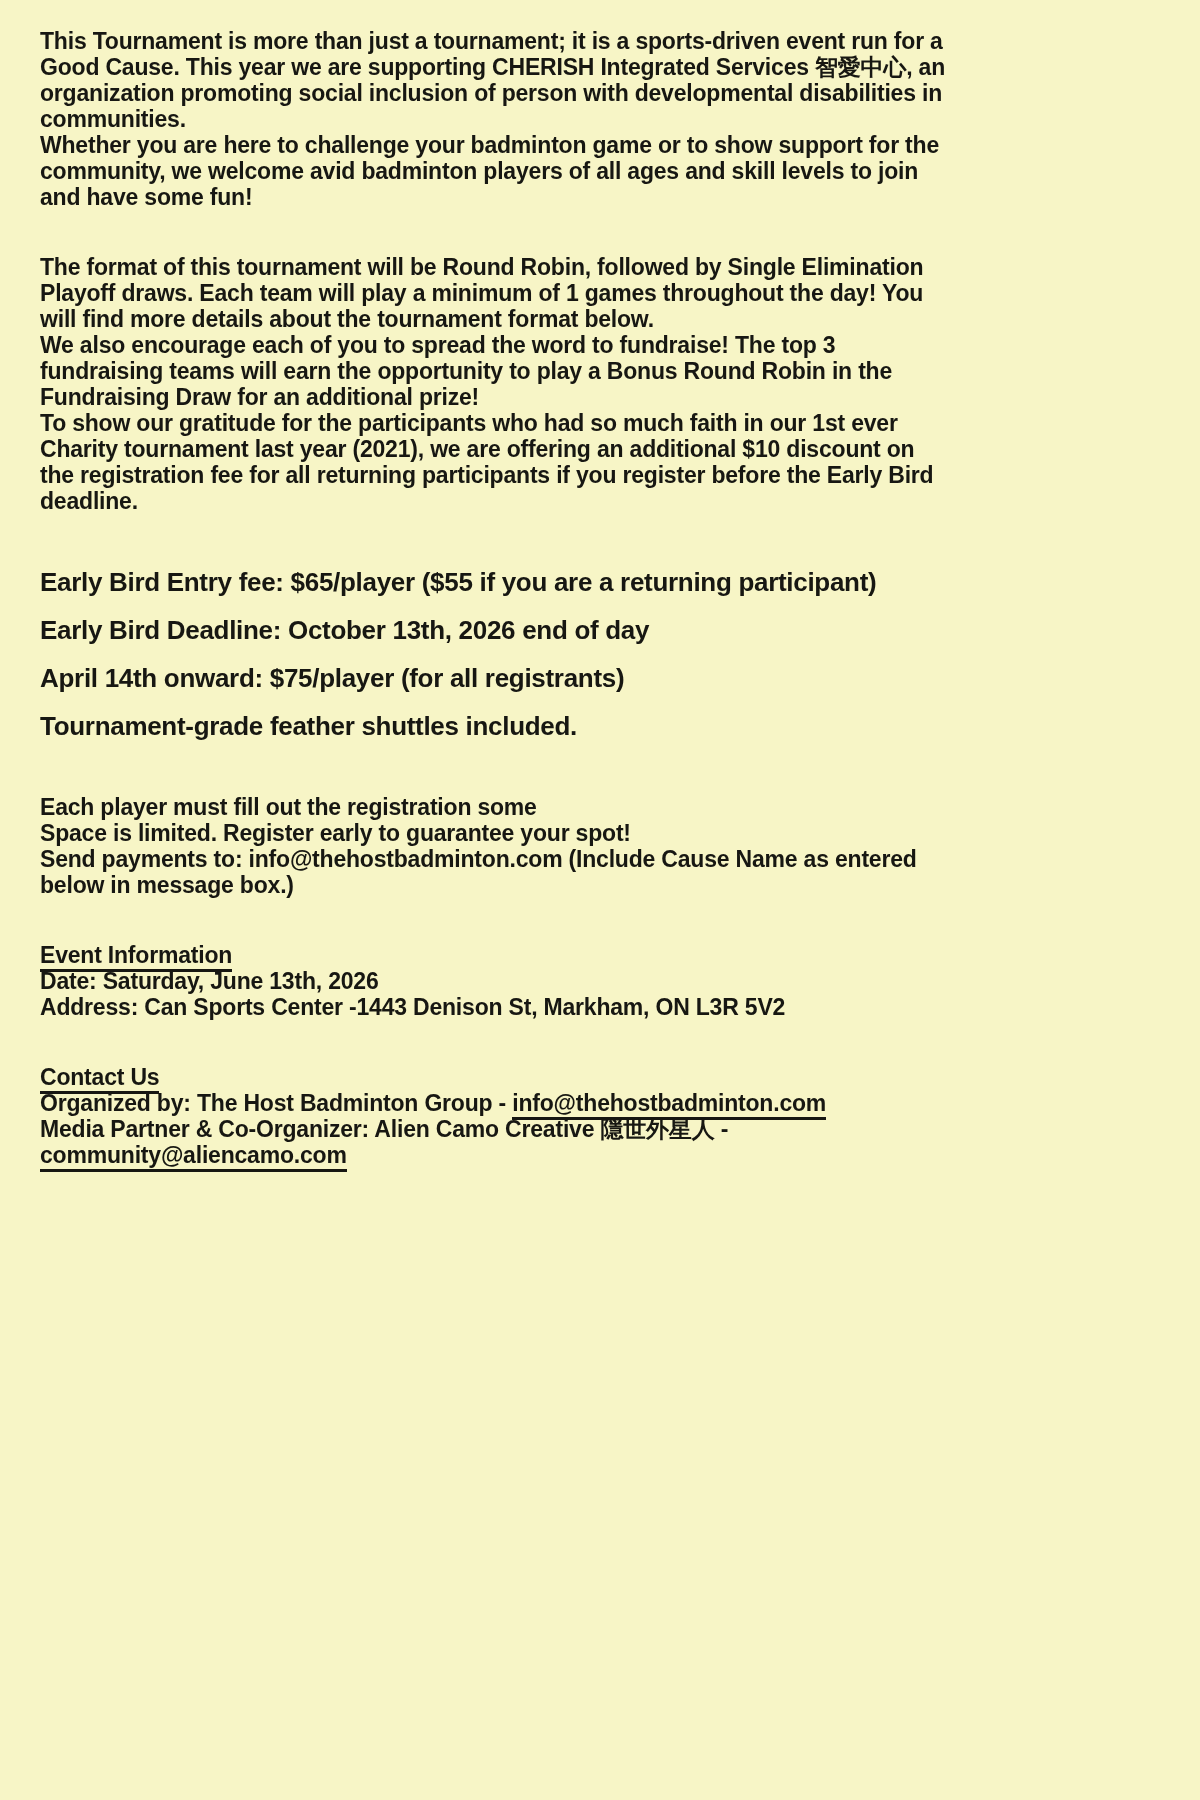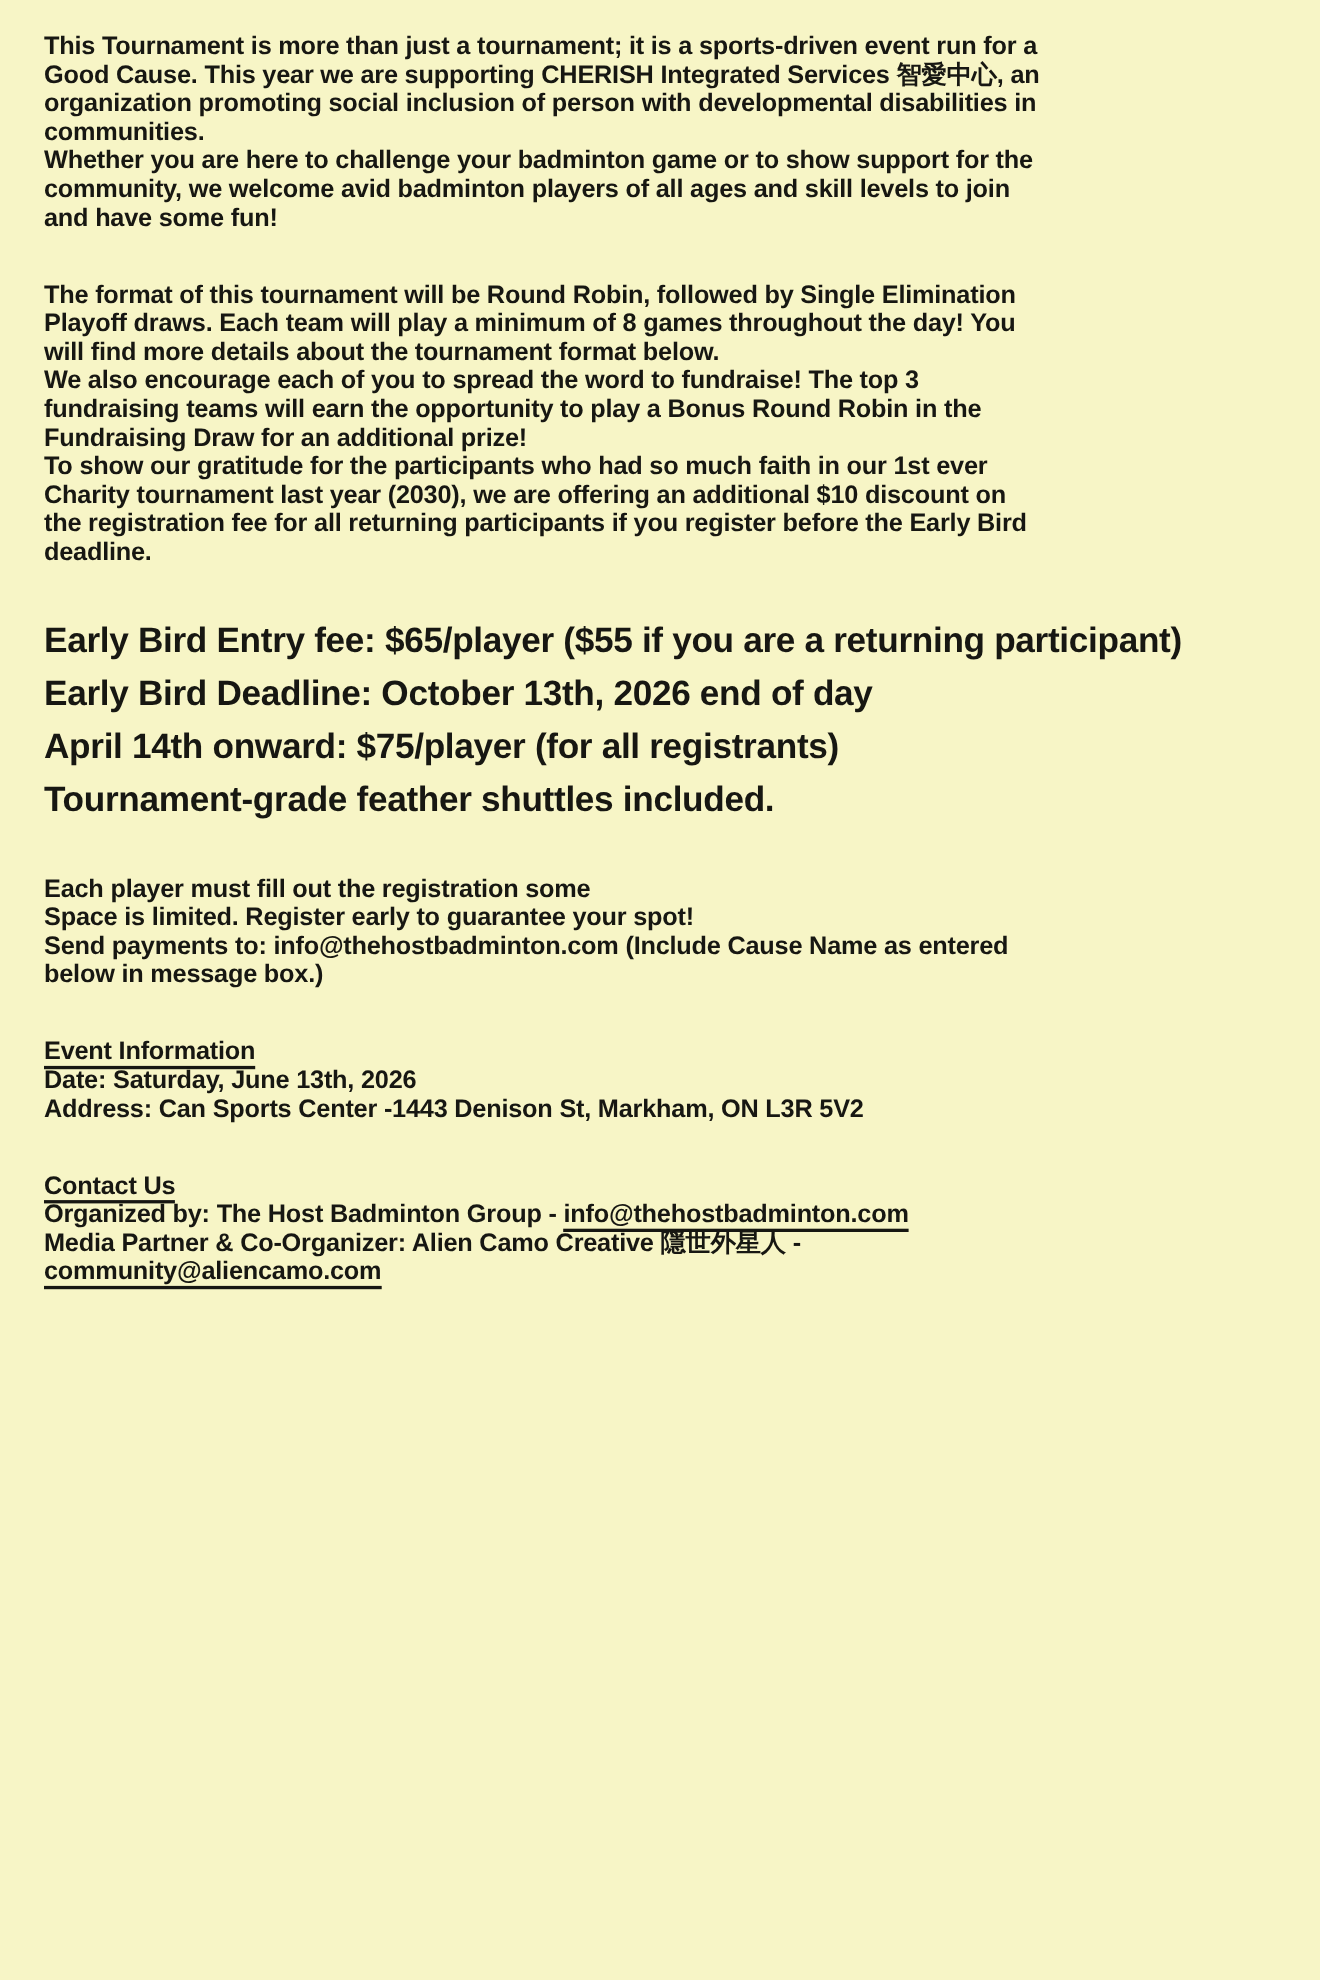--- a/index.html
+++ b/index.html
@@ -24,21 +24,21 @@
     white-space: pre-wrap;
     font-weight: 700;
     font-size: 23px;
     line-height: 26px;
     letter-spacing: -0.2px;
   }
   .block {
     margin-top: 44px;
   }
   .fees p {
-    font-size: 32px;
+    font-size: 26px;
     line-height: 48px;
     letter-spacing: -0.3px;
   }
   .u {
     border-bottom: 3px solid currentColor;
     padding-bottom: 1px;
   }
   a.link {
     color: inherit;
     text-decoration: none;
@@ -57,27 +57,27 @@
 Good Cause. This year we are supporting CHERISH Integrated Services 智愛中心, an
 organization promoting social inclusion of person with developmental disabilities in
 communities.</p>
 
   <p class="block">Whether you are here to challenge your badminton game or to show support for the
 community, we welcome avid badminton players of all ages and skill levels to join
 and have some fun!</p>
 
   <div class="block">
     <p>The format of this tournament will be Round Robin, followed by Single Elimination
-Playoff draws. Each team will play a minimum of 8 games throughout the day! You
+Playoff draws. Each team will play a minimum of 1 games throughout the day! You
 will find more details about the tournament format below.</p>
     <p>We also encourage each of you to spread the word to fundraise! The top 3
 fundraising teams will earn the opportunity to play a Bonus Round Robin in the
 Fundraising Draw for an additional prize!</p>
     <p>To show our gratitude for the participants who had so much faith in our 1st ever
-Charity tournament last year (2030), we are offering an additional $10 discount on
+Charity tournament last year (2021), we are offering an additional $10 discount on
 the registration fee for all returning participants if you register before the Early Bird
 deadline.</p>
   </div>
 
   <div class="block fees">
     <p>Early Bird Entry fee: $65/player ($55 if you are a returning participant)</p>
     <p>Early Bird Deadline: October 13th, 2026 end of day</p>
     <p>April 14th onward: $75/player (for all registrants)</p>
     <p>Tournament-grade feather shuttles included.</p>
   </div>

